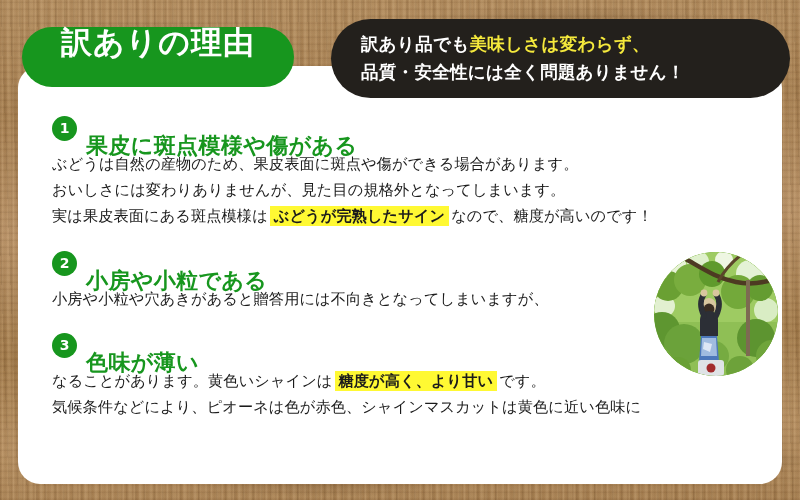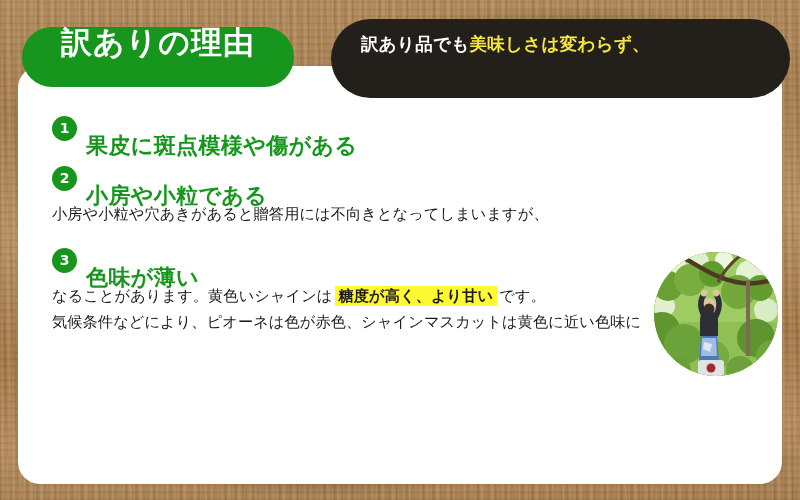--- a/index.html
+++ b/index.html
@@ -189,28 +189,40 @@
 <div id="content-card"></div>
 
 <div id="title-pill">
   <span class="title-text">訳ありの理由</span>
 </div>
 
 <div id="notice-banner">
   <div class="banner-line">
     <span>訳あり品でも</span><span class="accent-yellow">美味しさは変わらず、</span>
   </div>
+  <div class="banner-line">品質・安全性には全く問題ありません！</div>
 </div>
 
 <div id="sections">
 
   <div class="section section-1">
     <div class="section-heading">
       <span class="badge">1</span>
       <span class="heading-text">果皮に斑点模様や傷がある</span>
+    </div>
+    <div class="body-lines">
+      <div class="body-line">
+        <span>ぶどうは自然の産物のため、果皮表面に斑点や傷ができる場合があります。</span>
+      </div>
+      <div class="body-line">
+        <span>おいしさには変わりありませんが、見た目の規格外となってしまいます。</span>
+      </div>
+      <div class="body-line">
+        <span>実は果皮表面にある斑点模様は</span><span class="hl">ぶどうが完熟したサイン</span><span>なので、糖度が高いのです！</span>
+      </div>
     </div>
   </div>
 
   <div class="section section-2">
     <div class="section-heading">
       <span class="badge">2</span>
       <span class="heading-text">小房や小粒である</span>
     </div>
     <div class="body-lines">
       <div class="body-line">

